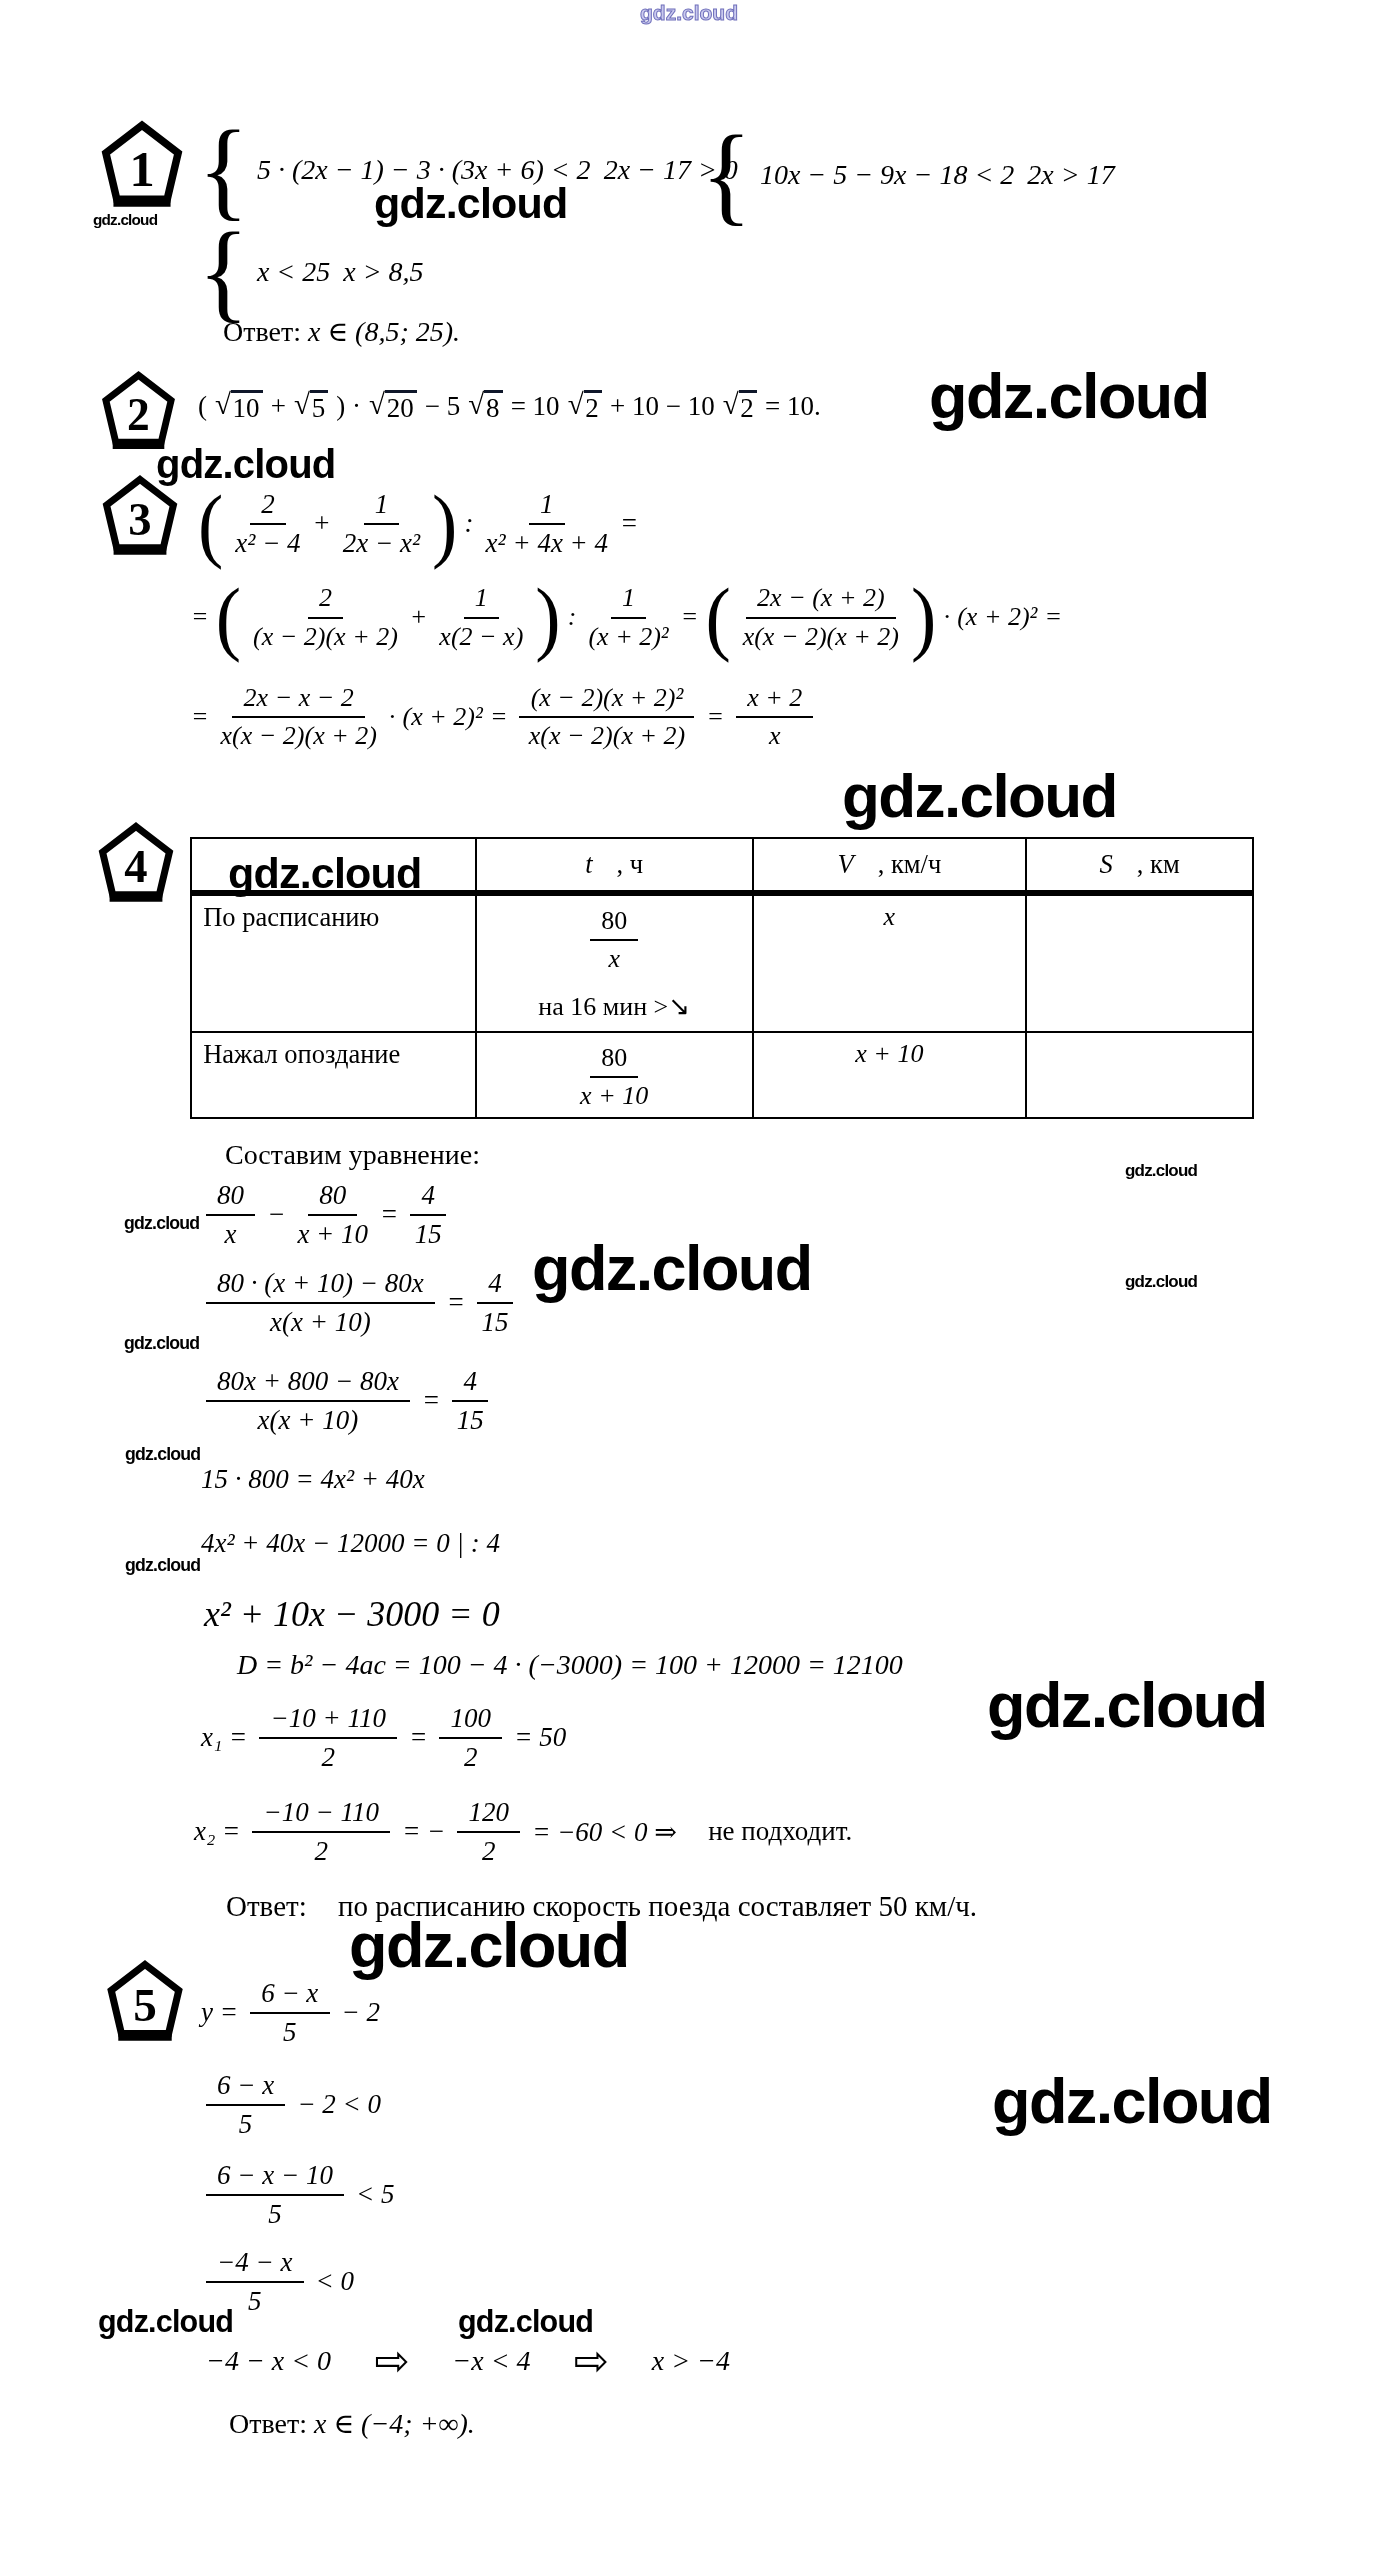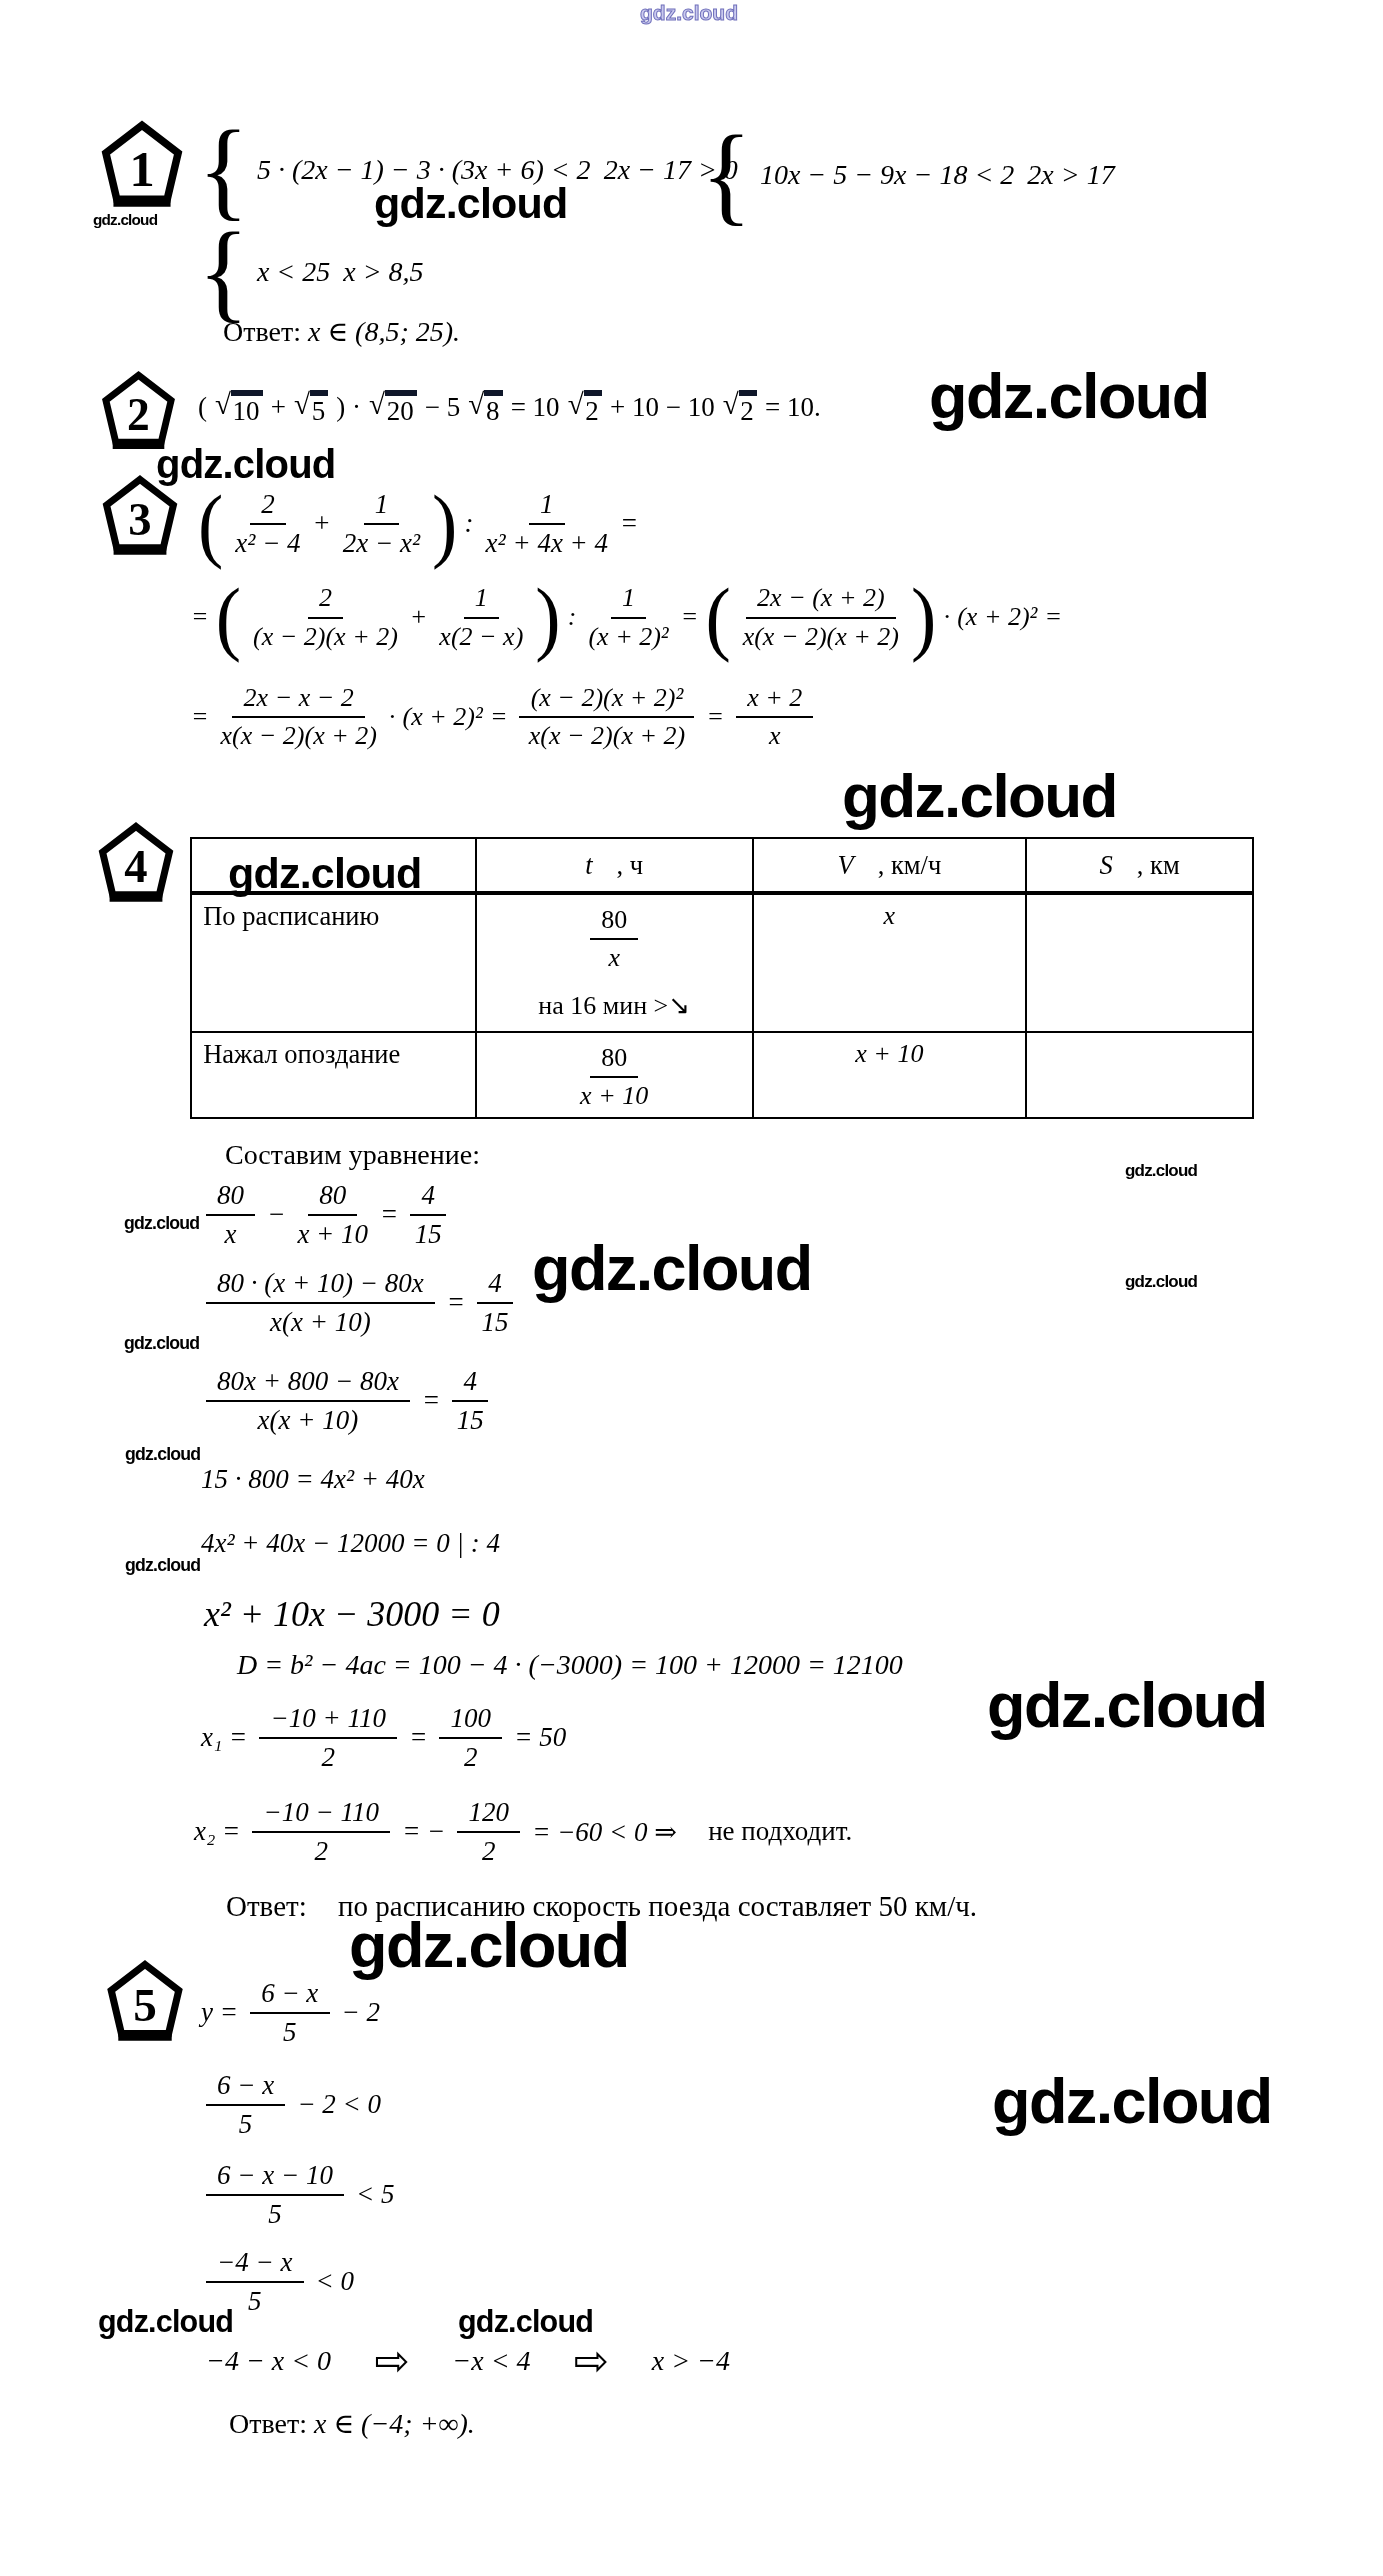--- a/index.html
+++ b/index.html
@@ -26,31 +26,31 @@
   .eq { position:absolute; display:flex; align-items:center; gap:7.2px;
         font-size:27px; font-style:italic; white-space:nowrap; z-index:3; }
   .fr { display:inline-flex; flex-direction:column; align-items:center; margin:0 4.8px; }
   .fr .n { border-bottom:2.4px solid #000; padding:0 11.2px 4px; line-height:1.12; }
   .fr .d { padding-top:3.2px; line-height:1.12; }
   .bp { font-style:normal; font-size:76px; line-height:0.9; transform:scaleY(1.08); }
 
   
   .sq { display:inline-flex; align-items:flex-start; font-style:normal; }
   .sgn { font-size:1.08em; line-height:1; transform:translateY(0px); }
-  .rad { border-top:6px solid #0f172a; padding:0.8px 3.2px 0 1.6px; line-height:1.08; }
+  .rad { border-top:3px solid #0f172a; padding:0.8px 3.2px 0 1.6px; line-height:1.08; }
 
   
   .sys { position:absolute; display:flex; align-items:center; font-size:28px; font-style:italic; z-index:3; }
   .sys .brace { font-style:normal; font-size:106px; line-height:0.85; margin-right:8px; transform:scaleY(1.04); }
   .sys .lines { display:flex; gap:13px; }
 
   
   .t4 { position:absolute; border-collapse:collapse; font-size:26px; z-index:3; background:#fff; }
   .t4 th, .t4 td { border:2.4px solid #000; font-weight:400; vertical-align:top; text-align:center; padding:6.4px 4.8px; }
-  .t4 tr.hrow th { border-bottom:4px solid #000000; font-size:26.5px; vertical-align:middle; }
+  .t4 tr.hrow th { border-bottom:6px solid #000000; font-size:26.5px; vertical-align:middle; }
   .t4 .lbl { text-align:left; padding-left:11.2px; font-size:26.5px; }
   .t4 .fr { margin-top:3.2px; }
   .t4 .note { margin-top:17.7px; font-size:26px; }
 
   .dim-arrow, .warrow { font-family:"DejaVu Sans","Liberation Sans",sans-serif; font-style:normal; }
   .warrow { font-size:42px; line-height:1; }
   .chain { position:absolute; display:flex; align-items:center; gap:43px;
            font-size:28px; font-style:italic; white-space:nowrap; z-index:3; }
 </style>
 </head>

